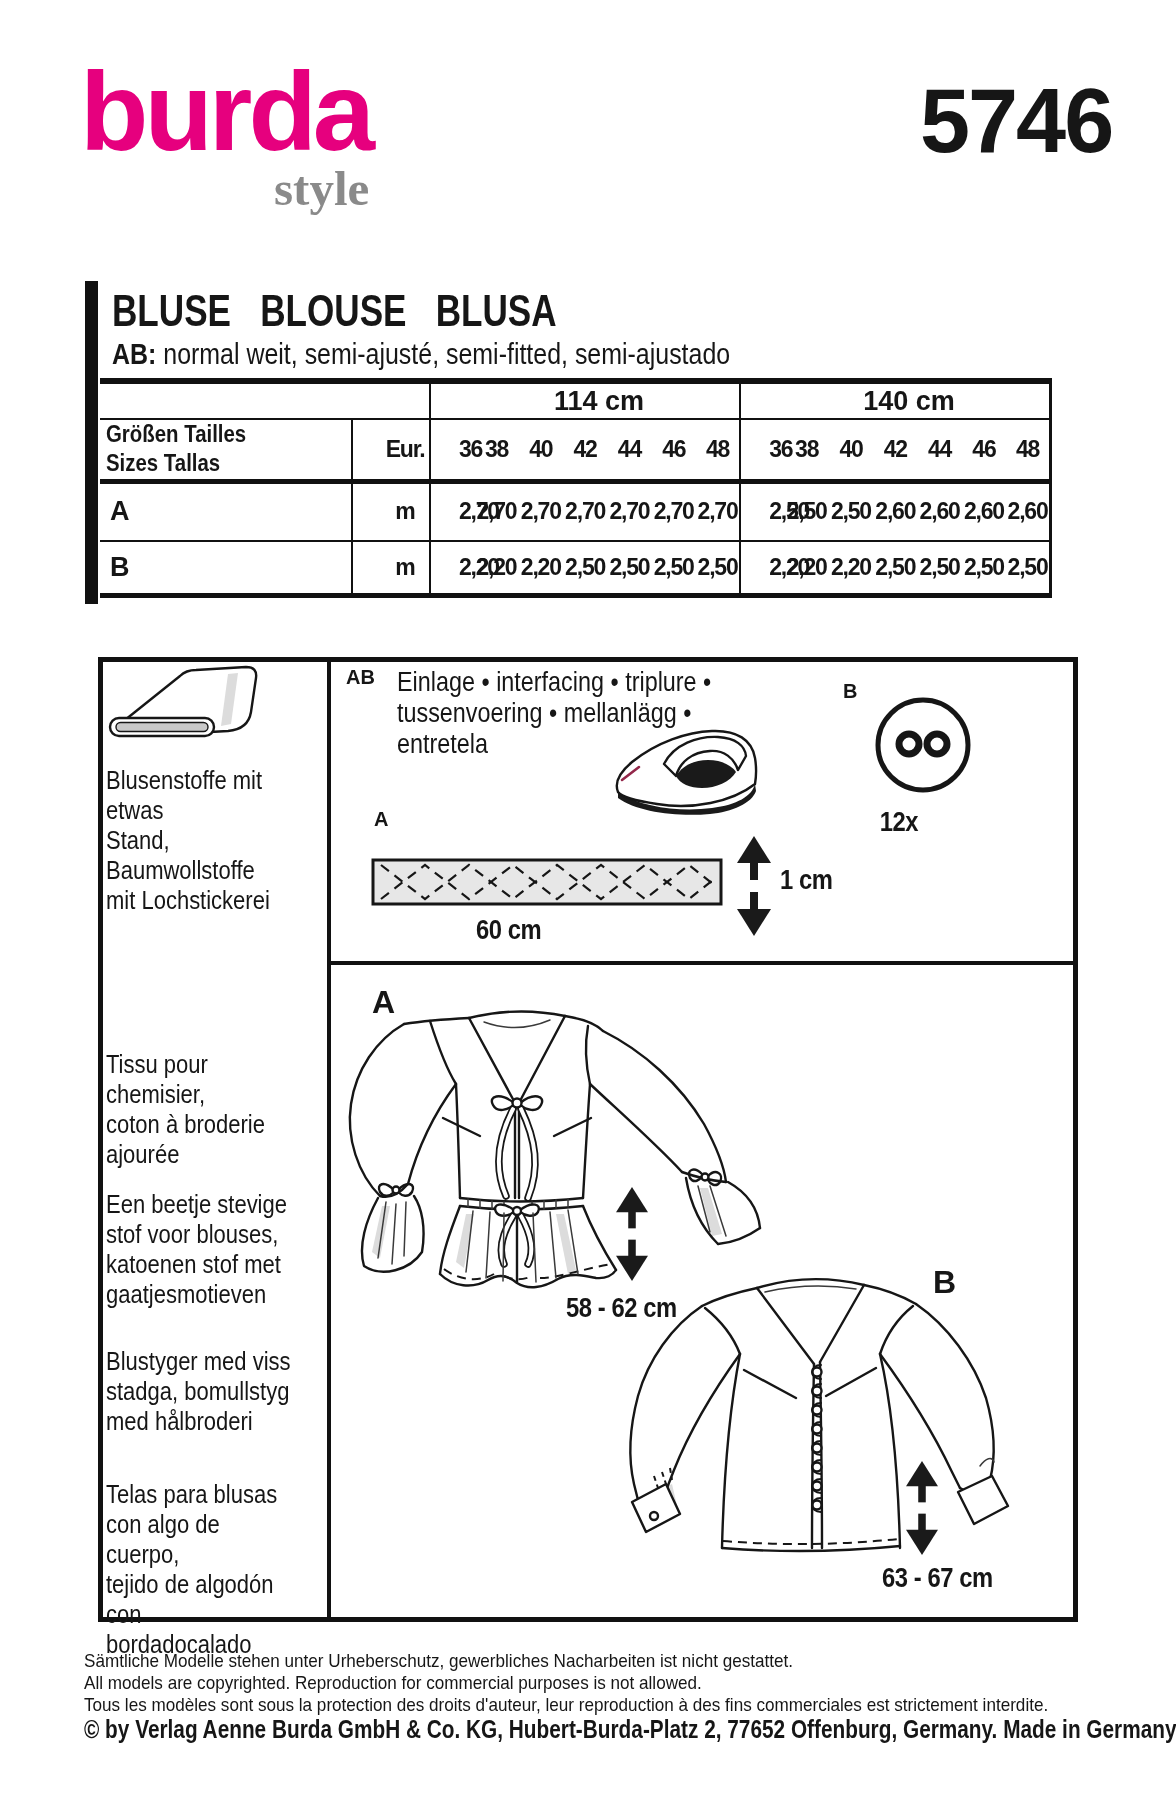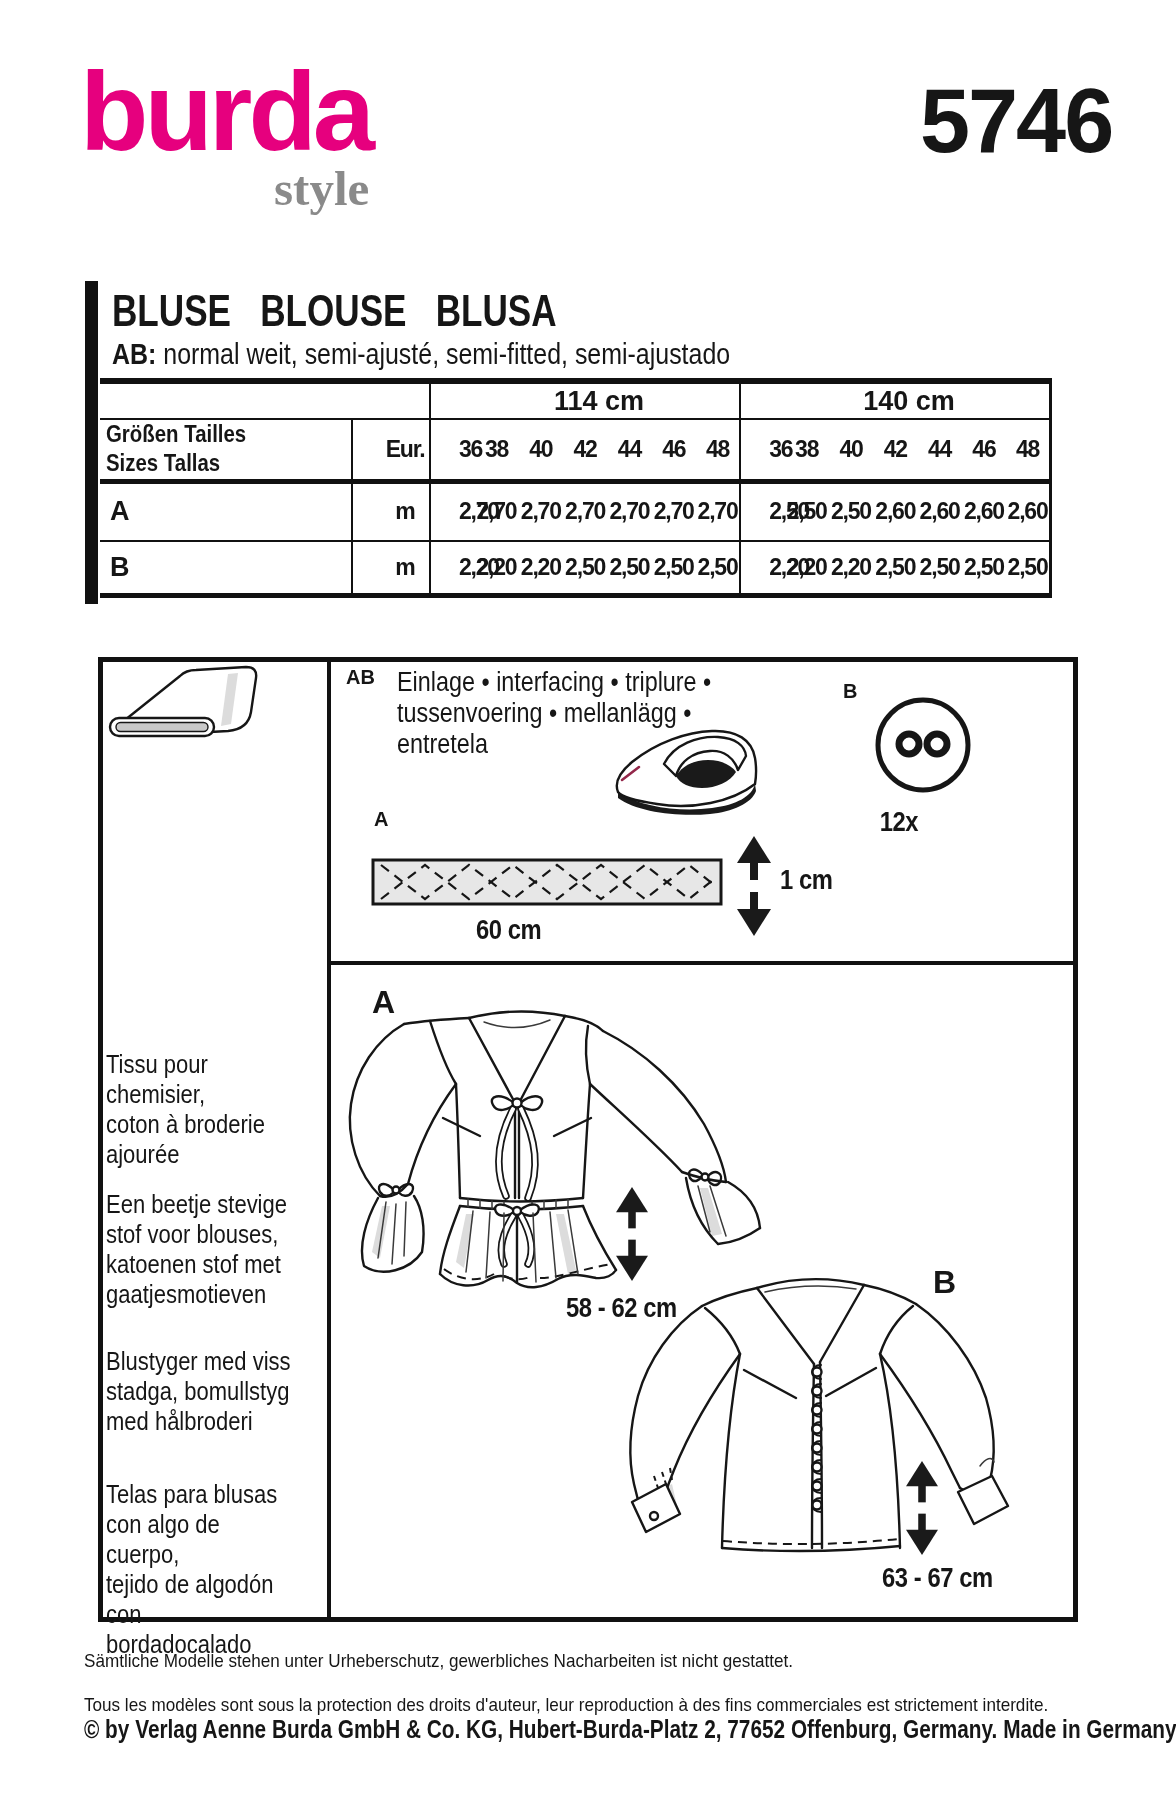--- a/index.html
+++ b/index.html
@@ -156,20 +156,23 @@
   <div class="abs vdiv"></div>
   <div class="abs hdiv"></div>
 
   <svg class="abs" style="left:104px; top:662px;" width="168" height="92" viewBox="0 0 168 92">
     <path class="lnw" d="M16,62 L76,14 C80,10 86,8 92,8 L142,5 C150,5 153,9 152,16 L147,50 C145,62 136,68 124,69 L106,70 L16,62 Z"></path>
     <polygon class="shade" points="124,12 134,11 127,62 117,64"></polygon>
     <rect class="lnw" x="6" y="56" width="104" height="18" rx="9"></rect>
     <rect x="12" y="60.5" width="92" height="9" rx="4.5" fill="#c9c9c9" stroke="#161616" stroke-width="1.4"></rect>
   </svg>
 
+  <div class="abs note" style="top:765px;"><span class="cx">Blusenstoffe mit etwas
+Stand, Baumwollstoffe
+mit Lochstickerei</span></div>
   <div class="abs note" style="top:1049px;"><span class="cx">Tissu pour chemisier,
 coton à broderie
 ajourée</span></div>
   <div class="abs note" style="top:1189px;"><span class="cx">Een beetje stevige
 stof voor blouses,
 katoenen stof met
 gaatjesmotieven</span></div>
   <div class="abs note" style="top:1346px;"><span class="cx">Blustyger med viss
 stadga, bomullstyg
 med hålbroderi</span></div>
@@ -361,16 +364,17 @@
 
   <svg class="abs" style="left:906px; top:1458px;" width="32" height="100" viewBox="0 0 34 100">
     <polygon class="blk" points="17,0 0,27 34,27"></polygon>
       <rect class="blk" x="13" y="25" width="8" height="19"></rect>
     <rect class="blk" x="13" y="56" width="8" height="19"></rect>
       <polygon class="blk" points="17,100 0,73 34,73"></polygon>
   </svg>
   <div class="abs meas" style="left:882px; top:1562px;"><span class="cx">63 - 67 cm</span></div>
 
   <div class="abs footer-s" style="top:1651px;"><span class="cx">Sämtliche Modelle stehen unter Urheberschutz, gewerbliches Nacharbeiten ist nicht gestattet.</span></div>
+  <div class="abs footer-s" style="top:1673px;"><span class="cx">All models are copyrighted. Reproduction for commercial purposes is not allowed.</span></div>
   <div class="abs footer-s" style="top:1695px;"><span class="cx">Tous les modèles sont sous la protection des droits d'auteur, leur reproduction à des fins commerciales est strictement interdite.</span></div>
   <div class="abs footer-c"><span class="cx">© by Verlag Aenne Burda GmbH &amp; Co. KG, Hubert-Burda-Platz 2, 77652 Offenburg, Germany. Made in Germany.</span></div>
 
 </div>
 
 </body></html>

